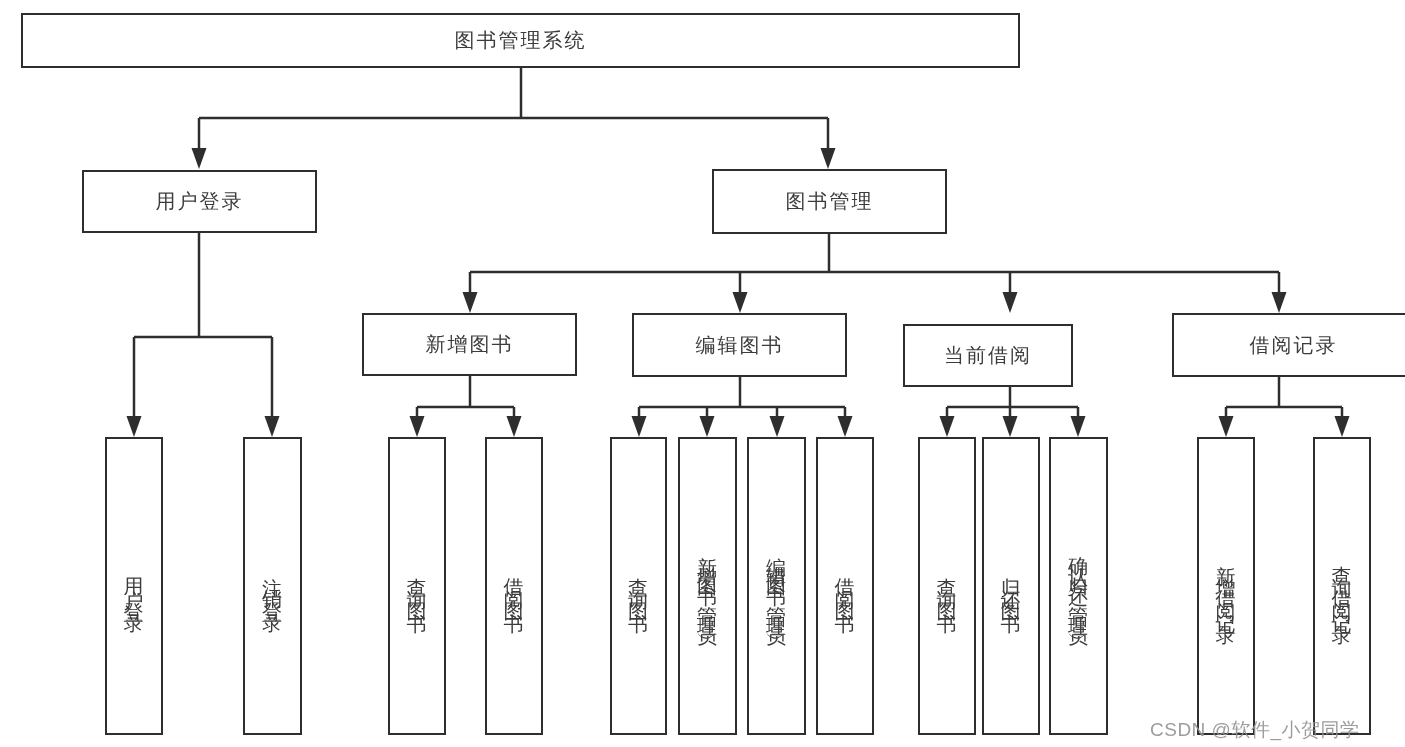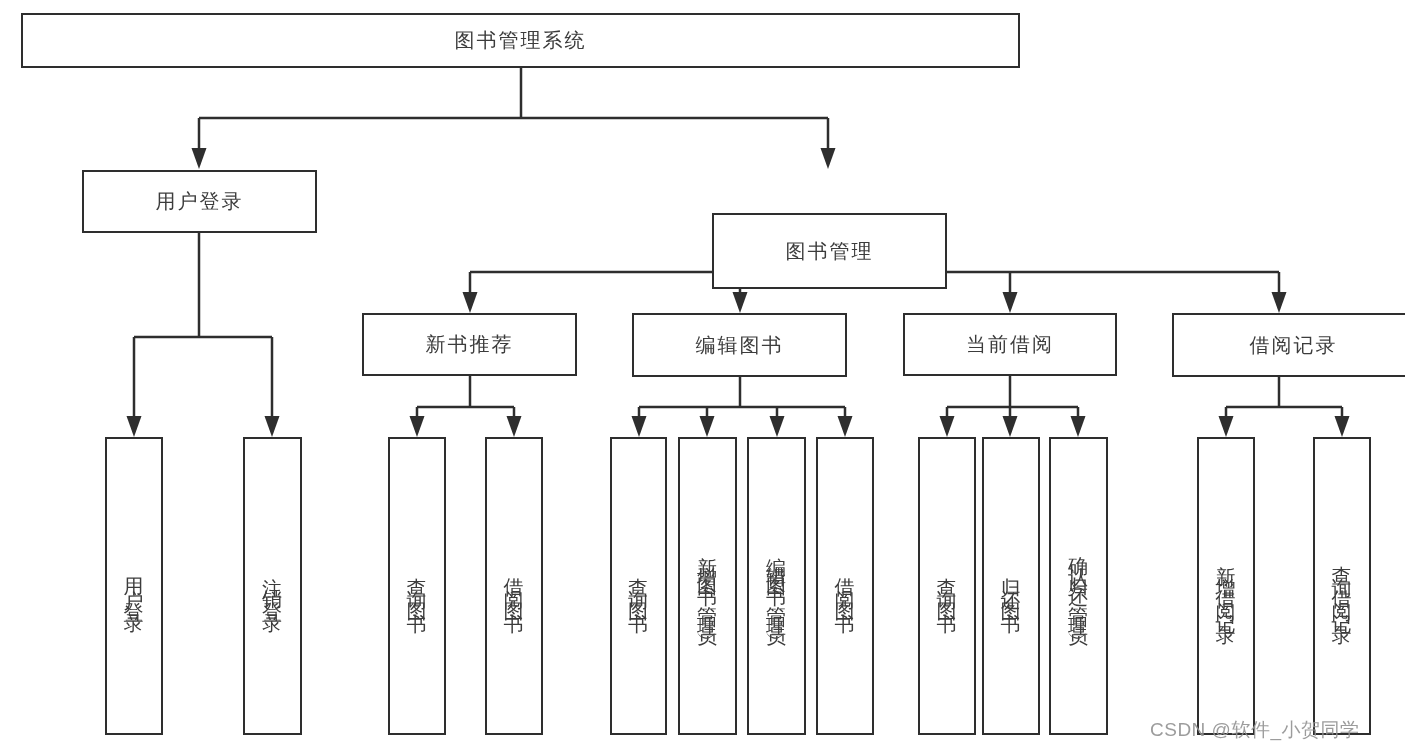--- a/index.html
+++ b/index.html
@@ -124,25 +124,25 @@
       <polygon points="1002.5,416 1017.5,416 1010,437"></polygon>
       <polygon points="1070.5,416 1085.5,416 1078,437"></polygon>
       <polygon points="1218.5,416 1233.5,416 1226,437"></polygon>
       <polygon points="1334.5,416 1349.5,416 1342,437"></polygon>
     </g>
   </svg>
 
   <div class="node hlabel" style="left:21px; top:13px; width:999px; height:55px;">图书管理系统</div>
 
   <div class="node hlabel" style="left:82px; top:170px; width:235px; height:63px;">用户登录</div>
-  <div class="node hlabel" style="left:712px; top:169px; width:235px; height:76px;margin-top:44px;">图书管理</div>
+  <div class="node hlabel" style="left:712px; top:169px; width:235px; height:65px;">图书管理</div>
 
-  <div class="node hlabel" style="left:362px; top:313px; width:215px; height:63px;">新书推荐</div>
+  <div class="node hlabel" style="left:362px; top:313px; width:215px; height:63px;">新增图书</div>
   <div class="node hlabel" style="left:632px; top:313px; width:215px; height:64px;">编辑图书</div>
-  <div class="node hlabel" style="left:903px; top:313px; width:214px; height:63px;">当前借阅</div>
+  <div class="node hlabel" style="left:903px; top:324px; width:170px; height:63px;">当前借阅</div>
   <div class="node hlabel" style="left:1172px; top:313px; width:243px; height:64px;">借阅记录</div>
 
   <div class="node leaf" style="left:105px; top:437px; width:58px; height:298px;">
     <span class="vtext">用户登录</span>
   </div>
   <div class="node leaf" style="left:243px; top:437px; width:59px; height:298px;">
     <span class="vtext">注销登录</span>
   </div>
 
   <div class="node leaf" style="left:388px; top:437px; width:58px; height:298px;">

